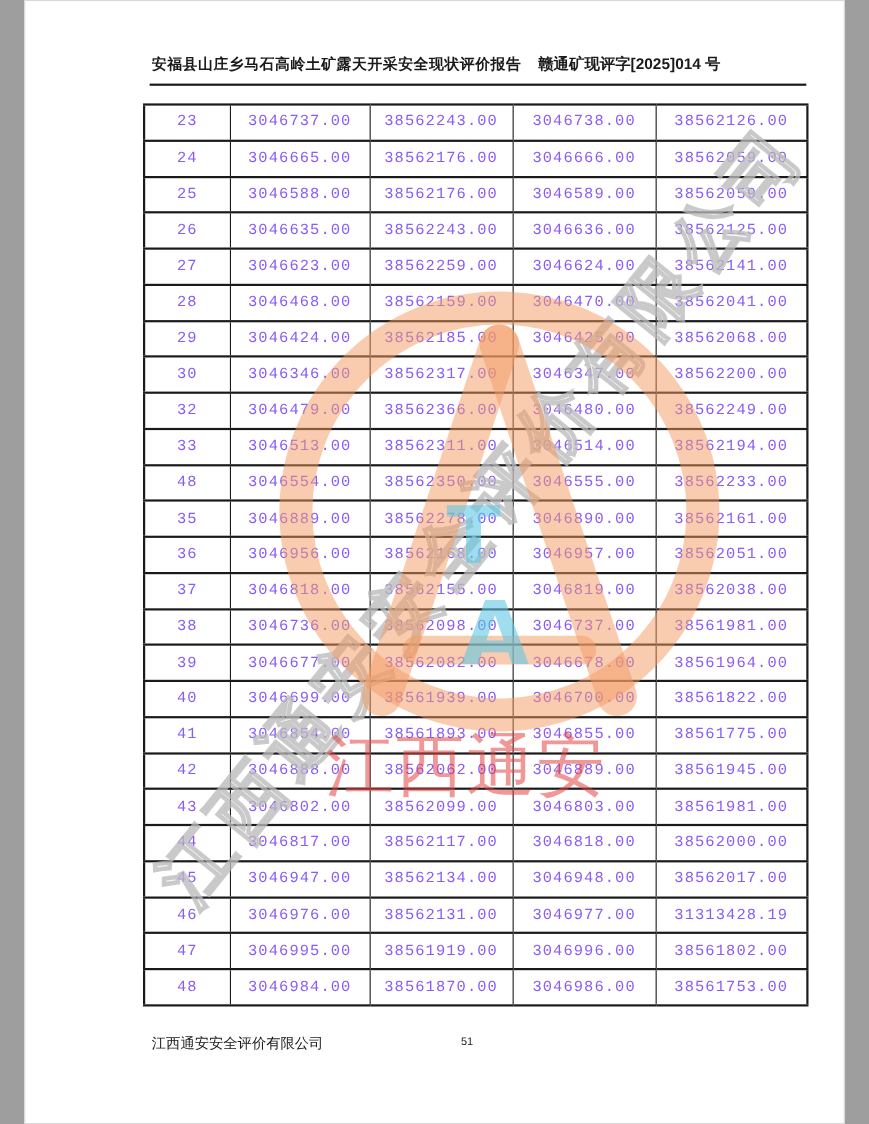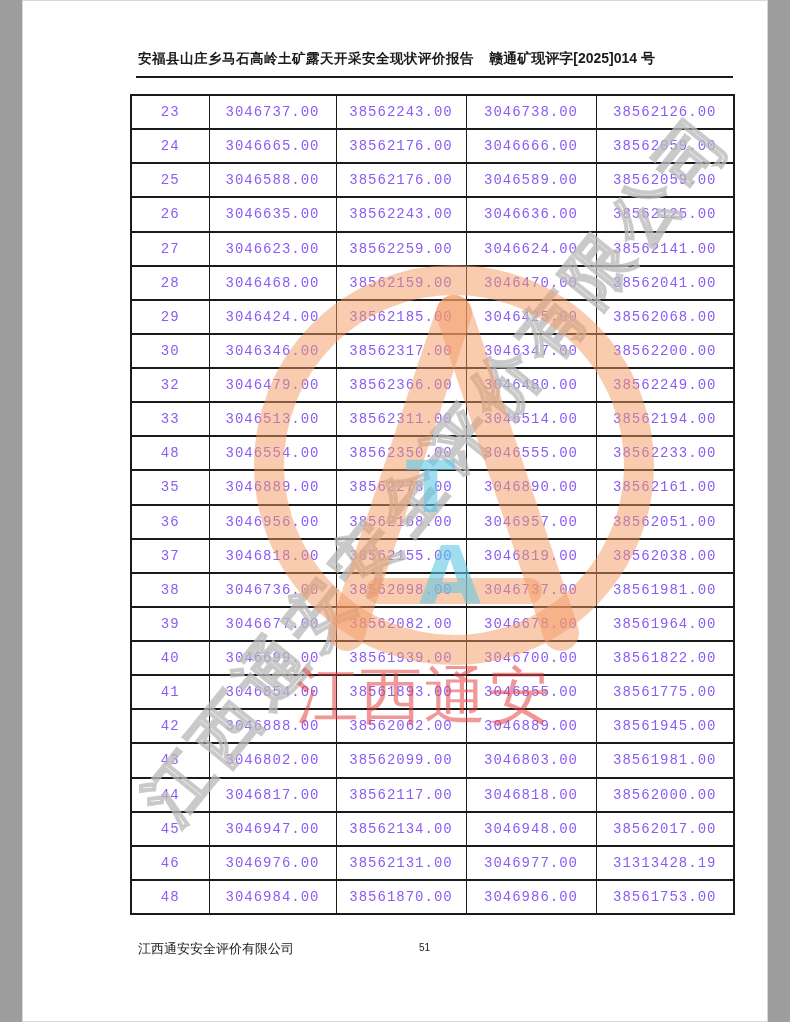--- a/index.html
+++ b/index.html
@@ -235,20 +235,27 @@
           <td>38562017.00</td>
         </tr>
         <tr>
           <td>46</td>
           <td>3046976.00</td>
           <td>38562131.00</td>
           <td>3046977.00</td>
           <td>31313428.19</td>
         </tr>
         <tr>
+          <td>47</td>
+          <td>3046995.00</td>
+          <td>38561919.00</td>
+          <td>3046996.00</td>
+          <td>38561802.00</td>
+        </tr>
+        <tr>
           <td>48</td>
           <td>3046984.00</td>
           <td>38561870.00</td>
           <td>3046986.00</td>
           <td>38561753.00</td>
         </tr>
       </tbody>
   </table>
 
   <div class="wm-layer">

